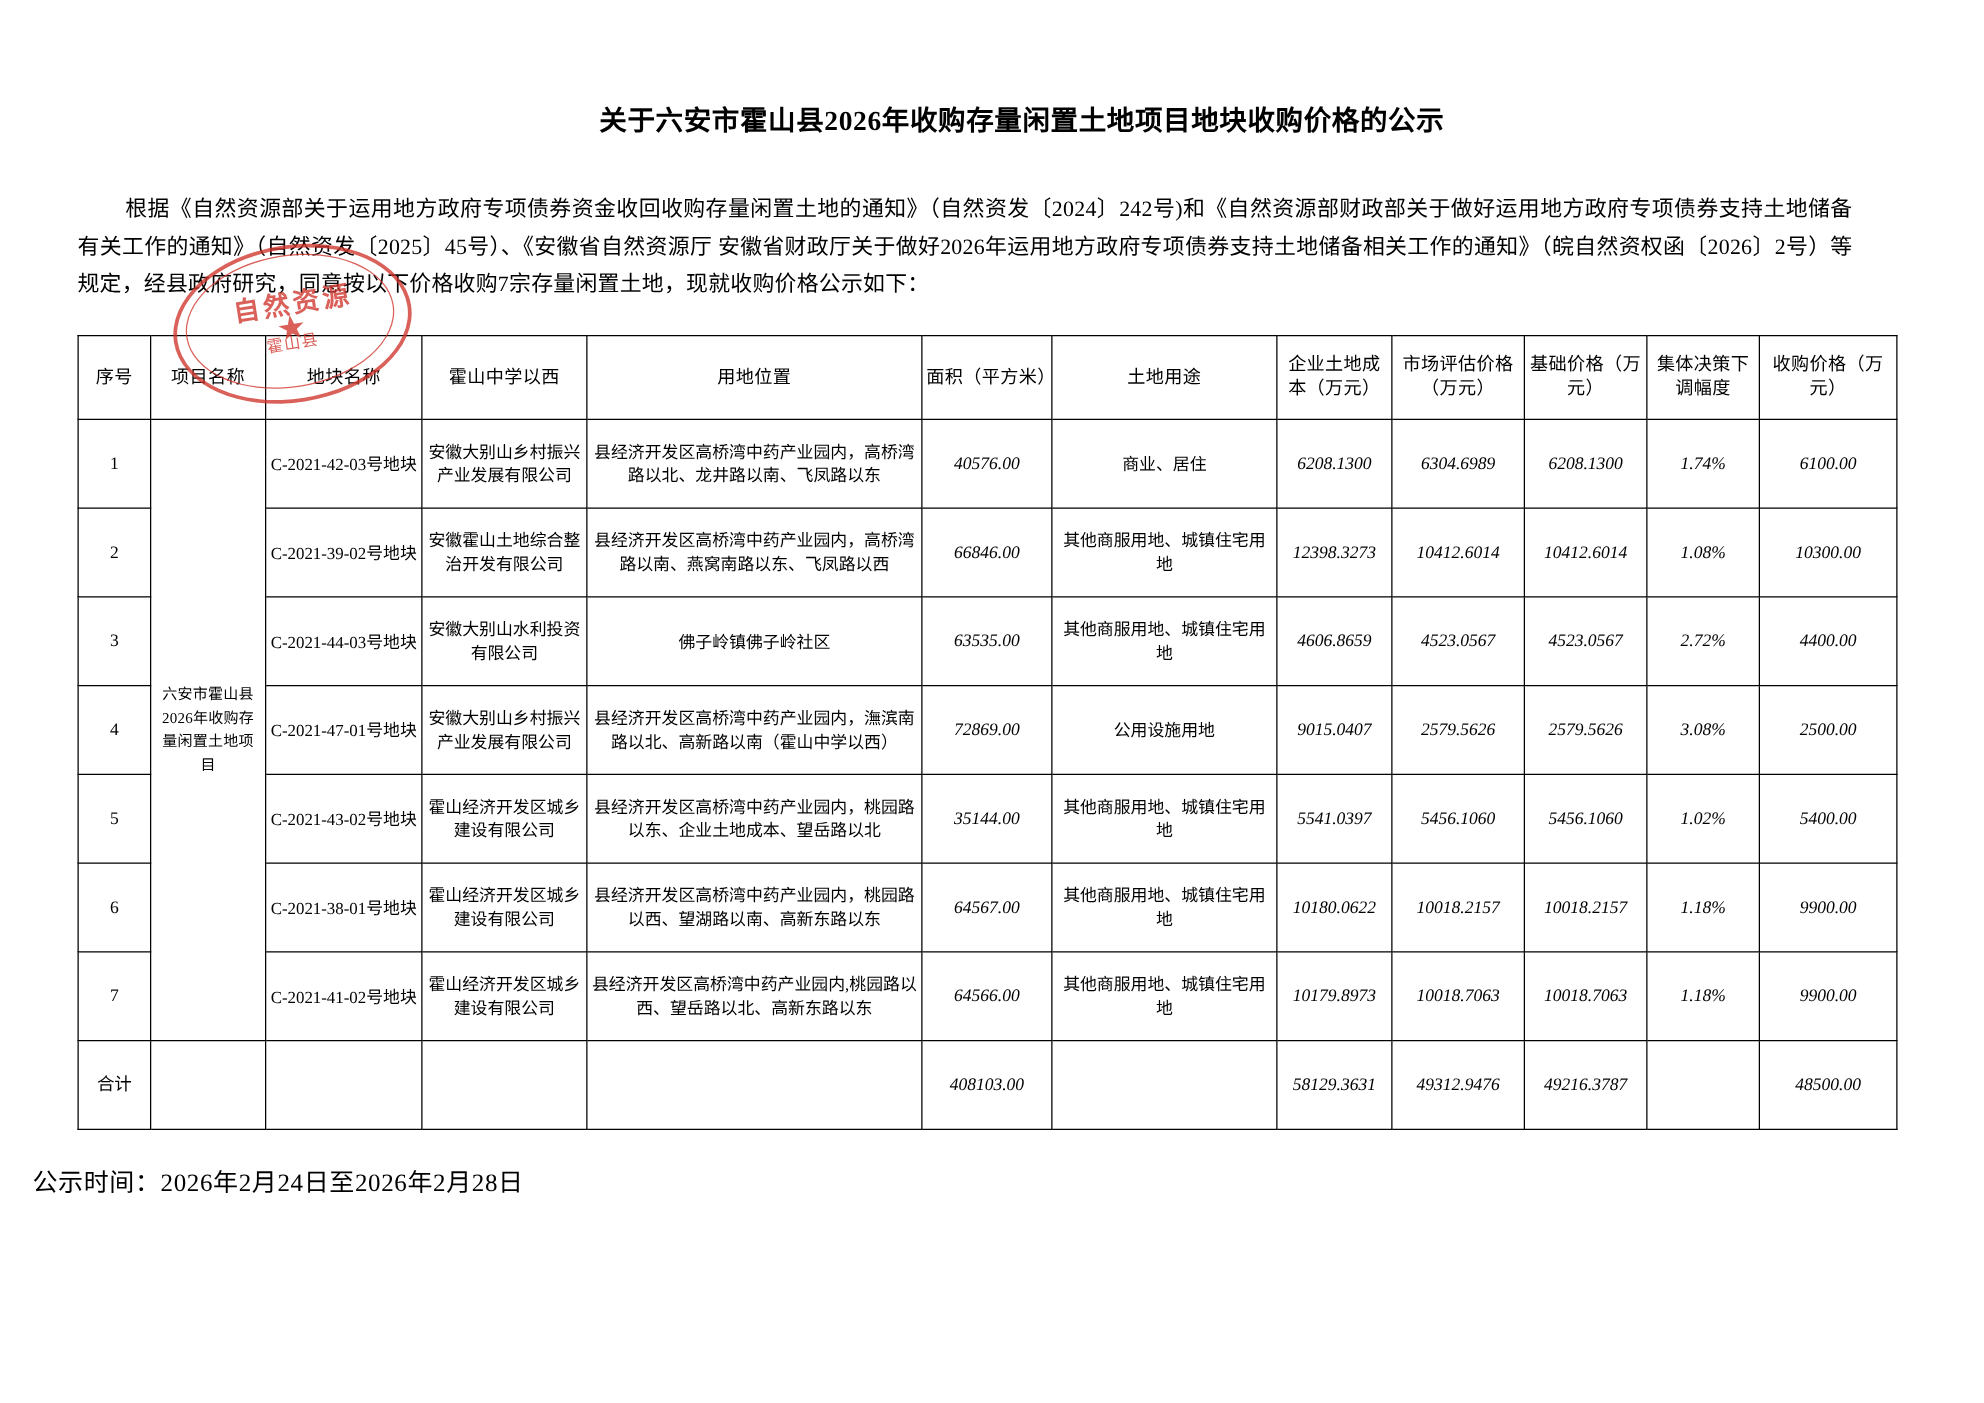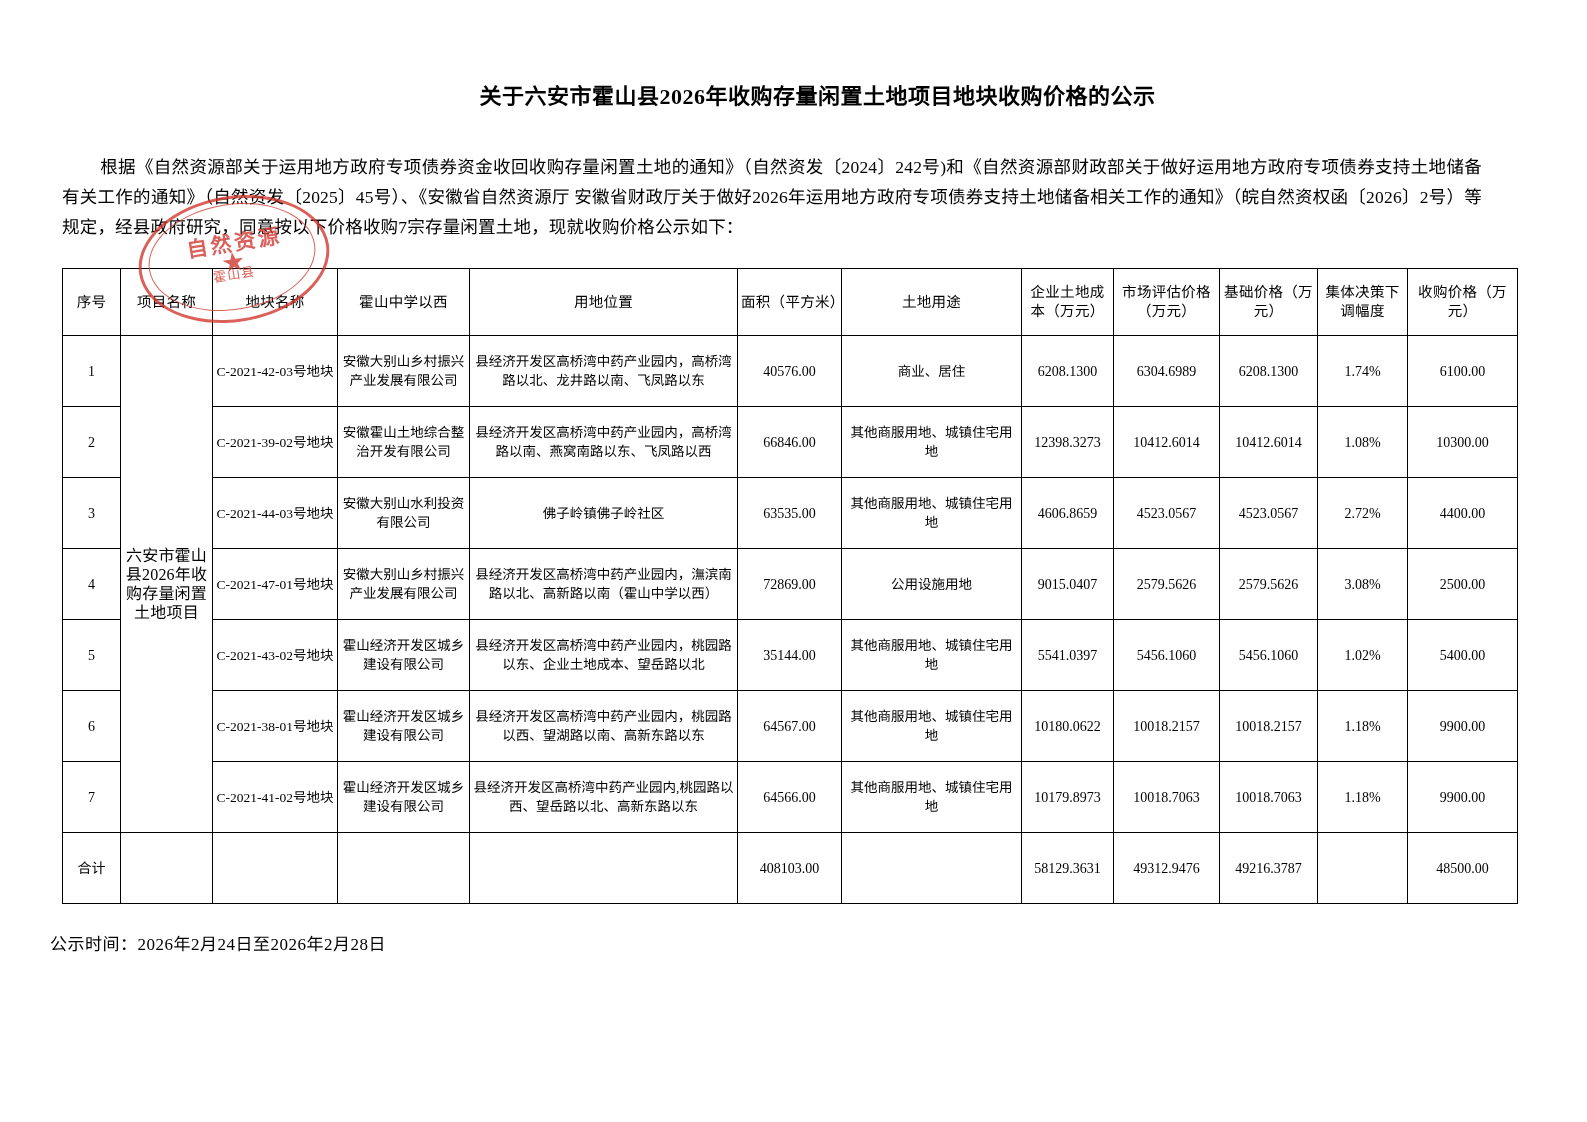--- a/index.html
+++ b/index.html
@@ -122,41 +122,42 @@
   }
   table.main thead th {
     height: 58px;
     font-size: 14.5px;
     letter-spacing: 0.3px;
   }
   table.main tbody td {
     height: 62px;
   }
   td.proj {
-    font-size: 16px;
+    font-size: 12px;
     line-height: 23px;
     letter-spacing: 0.2px;
   }
   td.loc, td.use, td.owner, td.plot {
     font-size: 13.5px;
     line-height: 21px;
   }
   td.num {
     font-size: 14px;
+    font-style: italic;
   }
   td.idx {
     font-size: 14px;
   }
   tr.total td {
     height: 56px;
     font-size: 14px;
   }
   .notice-time {
-    margin: 26px 0 0 50px;
-    font-size: 17px;
+    margin: 26px 0 0 26px;
+    font-size: 20px;
     letter-spacing: 0.5px;
   }
 </style>
 </head>
 <body>
 
 <div class="page">
 
   <div class="seal">
     <div class="ellipse"></div>

